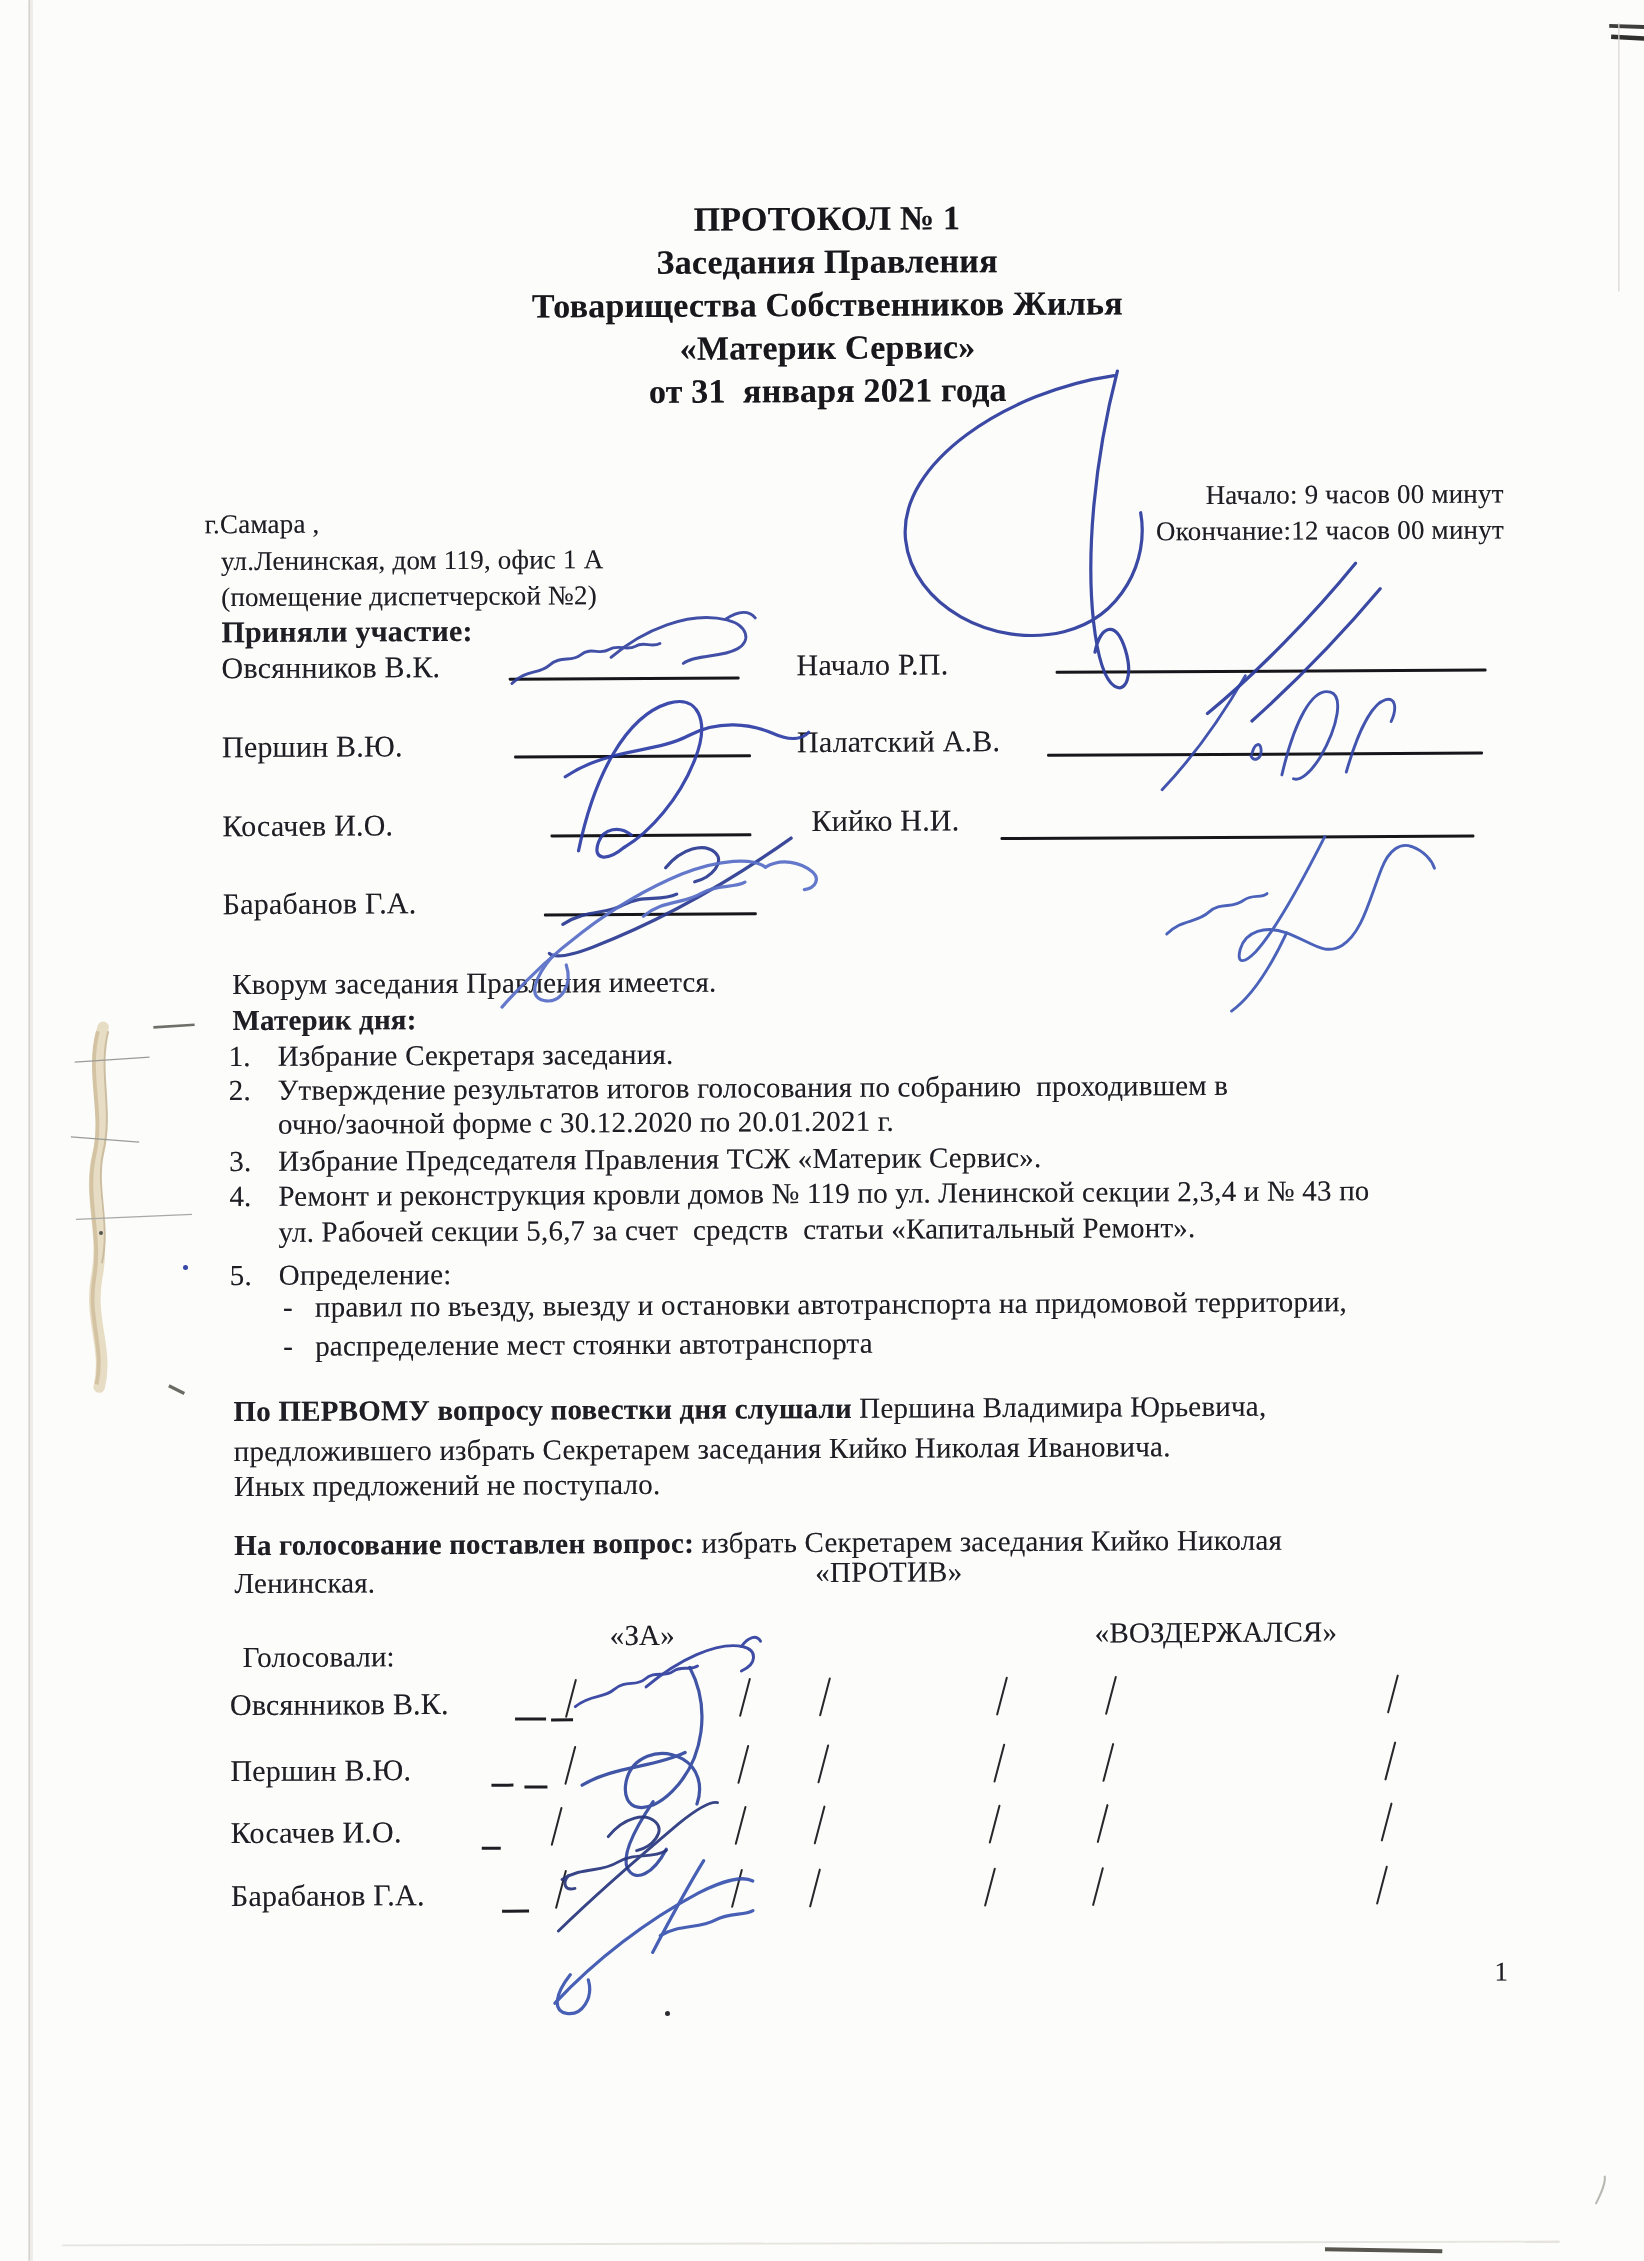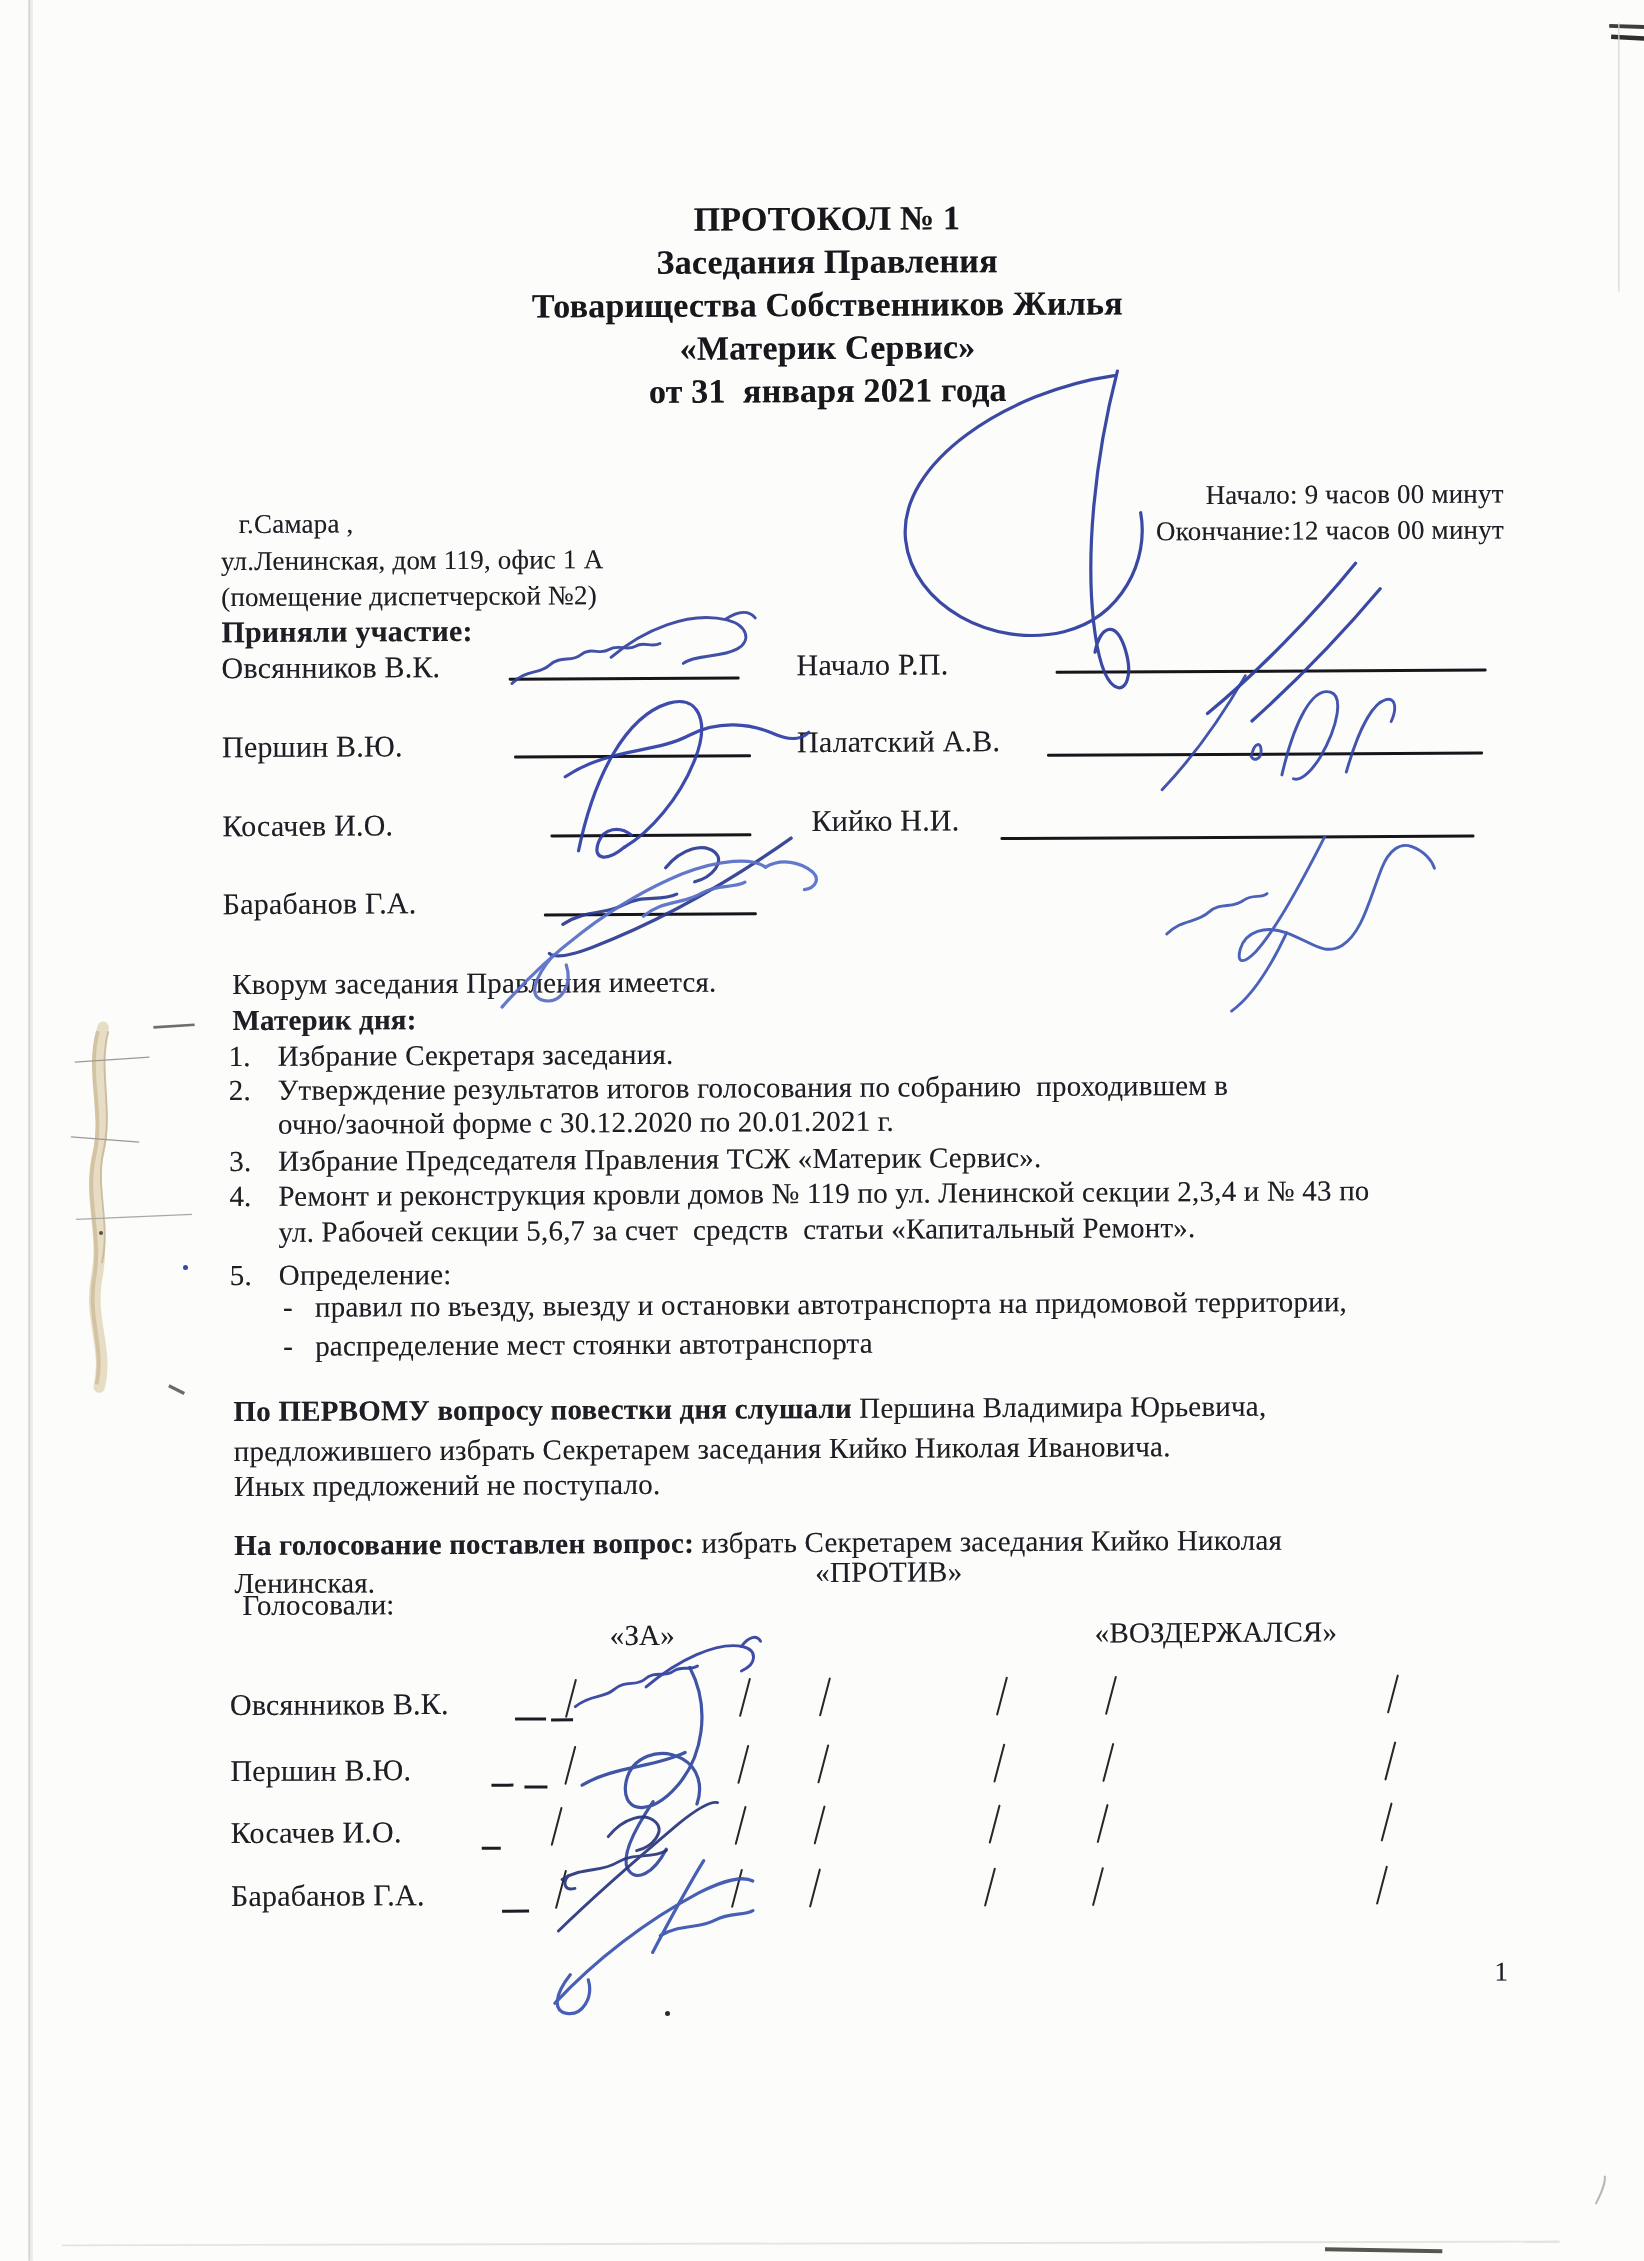--- a/index.html
+++ b/index.html
@@ -60,21 +60,21 @@
   <div class="tilt">
 
     <div class="abs" style="left:19.3px;right:0;top:197px;text-align:center;">
       <div class="txt title-line">ПРОТОКОЛ № 1</div>
       <div class="txt title-line">Заседания Правления</div>
       <div class="txt title-line">Товарищества Собственников Жилья</div>
       <div class="txt title-line">«Материк Сервис»</div>
       <div class="txt title-line">от 31  января 2021 года</div>
     </div>
 
-    <div class="abs txt body42" style="left:242px;top:506px;">г.Самара ,</div>
+    <div class="abs txt body42" style="left:208px;top:506px;">г.Самара ,</div>
     <div class="abs txt body42" style="left:224px;top:543px;">ул.Ленинская, дом 119, офис 1 А</div>
     <div class="abs txt body42" style="left:224px;top:579px;">(помещение диспетчерской №2)</div>
 
     <div class="abs" style="right:137px;top:482px;text-align:right;">
       <div class="txt body42">Начало: 9 часов 00 минут</div>
       <div class="txt body42" style="margin-top:5.2px;">Окончание:12 часов 00 минут</div>
     </div>
 
     <div class="abs txt name46 b" style="left:224px;top:612px;">Приняли участие:</div>
 
@@ -106,21 +106,21 @@
     <div class="abs" style="left:229px;top:1256px;"><span class="txt body45" style="display:inline-block;width:49px;">5.</span><span class="txt body45">Определение:</span></div>
     <div class="abs" style="left:282px;top:1288px;"><span class="txt body45" style="display:inline-block;width:32px;">-</span><span class="txt body45">правил по въезду, выезду и остановки автотранспорта на придомовой территории,</span></div>
     <div class="abs" style="left:282px;top:1327px;"><span class="txt body45" style="display:inline-block;width:32px;">-</span><span class="txt body45">распределение мест стоянки автотранспорта</span></div>
 
     <div class="abs" style="left:232px;top:1392px;"><span class="txt body45 b">По ПЕРВОМУ вопросу повестки дня слушали</span><span class="txt body45"> Першина Владимира Юрьевича,</span></div>
     <div class="abs txt body45" style="left:232px;top:1432px;">предложившего избрать Секретарем заседания Кийко Николая Ивановича.</div>
     <div class="abs txt body45" style="left:232px;top:1467px;">Иных предложений не поступало.</div>
     <div class="abs" style="left:232px;top:1526px;"><span class="txt body45 b">На голосование поставлен вопрос:</span><span class="txt body45"> избрать Секретарем заседания Кийко Николая</span></div>
     <div class="abs txt body45" style="left:232px;top:1564px;">Ленинская.</div>
 
-    <div class="abs txt body45" style="left:240px;top:1586px;">Голосовали:</div>
+    <div class="abs txt body45" style="left:240px;top:1638px;">Голосовали:</div>
     <div class="abs txt body45" style="left:607px;top:1618px;">«ЗА»</div>
     <div class="abs txt body45" style="left:813px;top:1556px;">«ПРОТИВ»</div>
     <div class="abs txt body45" style="left:1092px;top:1618px;">«ВОЗДЕРЖАЛСЯ»</div>
 
     <div class="abs txt name46" style="left:227px;top:1685px;">Овсянников В.К.</div>
     <div class="uscore" style="left:512px;top:1716px;width:31px;"></div>
     <div class="uscore" style="left:548px;top:1717px;width:22px;"></div>
     <div class="slash" style="left:567px;top:1677px;"></div>
     <div class="slash" style="left:741px;top:1677px;"></div>
     <div class="slash" style="left:821px;top:1677px;"></div>

